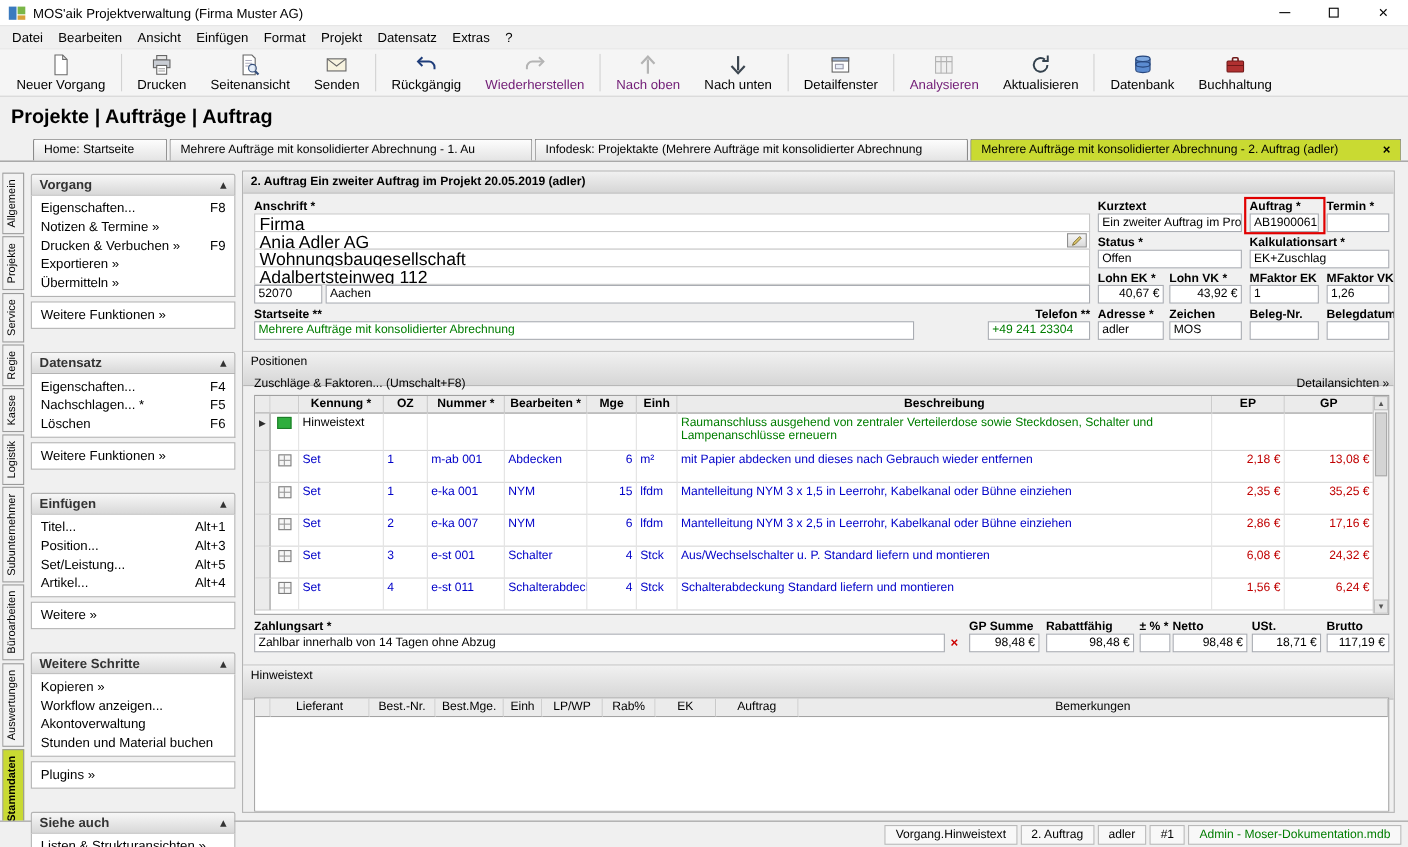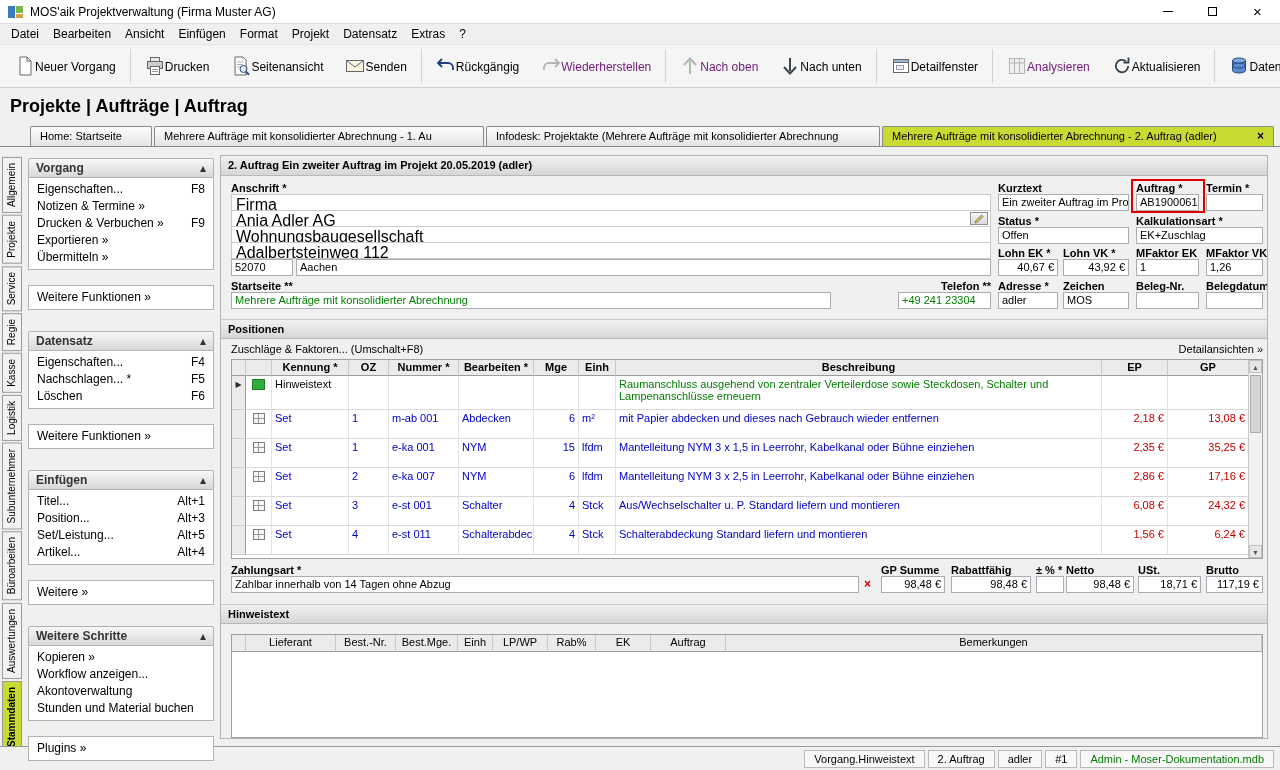--- a/index.html
+++ b/index.html
@@ -18,21 +18,21 @@
 .win-btn{width:45px;height:100%;display:flex;align-items:center;justify-content:center;font-size:15px}
 .glyph-min{display:block;width:10px;height:1px;background:#000}
 .glyph-max{display:block;width:9px;height:9px;border:1px solid #000}
 
 
 .menubar{height:21px;background:#f0f0f0;display:flex;align-items:center;padding-left:4px;border-bottom:1px solid #e6e6e6}
 .menu-item{padding:0 7px;line-height:21px;white-space:nowrap}
 
 
 .toolbar{height:43px;background:#f5f5f5;display:flex;align-items:center;border-bottom:1px solid #cfcfcf;padding:0 4px}
-.tbtn{display:flex;align-items:center;justify-content:center;padding:1px 11px;height:54px}
+.tbtn{display:flex;flex-direction:column;align-items:center;justify-content:center;padding:1px 11px;height:54px}
 .tbtn .tlabel{font-size:12px;margin-top:1px;white-space:nowrap}
 .tbtn.disabled .tlabel{color:#701a75}
 .ticon{height:20px;display:flex;align-items:center;justify-content:center}
 .tsep{width:1px;height:34px;background:#d2d2d2;margin:0 3px;flex:0 0 auto}
 
 
 .breadcrumb{height:37px;display:flex;align-items:center;padding-left:10px;font-size:18px;font-weight:bold;background:#f0f0f0}
 
 
 .tabrow{height:22px;display:flex;align-items:center;padding-left:30px;border-bottom:1px solid #8a8a8a;background:#f0f0f0}
@@ -45,34 +45,34 @@
 .content{height:599px;display:flex;padding:8px 12px 0 2px}
 .vtabs{width:24px;display:flex;flex-direction:column;gap:2px;padding-top:2px;overflow:hidden;flex:0 0 auto}
 .vtab{writing-mode:vertical-rl;transform:rotate(180deg);width:20px;padding:5px 3px;font-size:10px;background:#f2f2f2;border:1px solid #9a9a9a;text-align:center;white-space:nowrap}
 .vtab.active{background:#c9da32;font-weight:bold}
 
 
 .sidebar{width:186px;margin:3px 6px 0 2px;flex:0 0 auto}
 .side-section{margin-bottom:21px}
 .side-header{height:20px;background:linear-gradient(#f7f7f7,#d8d8d8);border:1px solid #b3b3b3;border-radius:2px 2px 0 0;display:flex;align-items:center;justify-content:space-between;padding:0 7px;font-weight:bold;color:#333;font-size:12px}
 .side-box{background:#fff;border:1px solid #b3b3b3;border-top:none;padding:3px 0}
-.side-box.extra{border-top:1px solid #b3b3b3;margin-top:15px}
+.side-box.extra{border-top:1px solid #b3b3b3;margin-top:4px}
 .side-item{height:17px;line-height:17px;padding:0 8px;display:flex;justify-content:space-between;white-space:nowrap;overflow:hidden;font-size:12px}
 .side-item .hotkey{color:#000;padding-left:6px}
 
 
 .main{position:relative;flex:1;height:584px;background:#f0f0f0;border:1px solid #b3b3b3;overflow:hidden}
 .doc-header{position:absolute;left:0;top:0;width:100%;height:20px;background:linear-gradient(#f1f1f1,#d6d6d6);border-bottom:1px solid #b8b8b8;font-weight:bold;font-size:11px;line-height:19px;padding:0 7px;white-space:nowrap;overflow:hidden}
 .flabel{position:absolute;font-size:11px;font-weight:bold;white-space:nowrap}
 .ffield{position:absolute;height:17px;border:1px solid #a9acb2;background:#fff;font-size:11px;padding:1px 3px;white-space:nowrap;overflow:hidden}
 .ffield.money{text-align:right}
 .green{color:#007d00}
 .addr-line{position:absolute;left:10px;width:760px;height:17px;border:1px solid #c9c9c9;background:#fff;font-size:16px;padding:1px 4px;white-space:nowrap;overflow:hidden}
 .addr-btn{position:absolute;width:18px;height:13px;right:2px;top:1px;border:1px solid #8f8f8f;background:linear-gradient(#f7f7f7,#dadada);display:flex;align-items:center;justify-content:center}
-.sec-bar{position:absolute;left:0;width:100%;height:20px;background:linear-gradient(#f1f1f1,#d6d6d6);border-top:1px solid #c9c9c9;border-bottom:1px solid #b8b8b8;font-weight:bold;font-size:11px;line-height:19px;padding:0 7px}
+.sec-bar{position:absolute;left:0;width:100%;height:32px;background:linear-gradient(#f1f1f1,#d6d6d6);border-top:1px solid #c9c9c9;border-bottom:1px solid #b8b8b8;font-weight:normal;font-size:11px;line-height:19px;padding:0 7px}
 .link{position:absolute;font-size:11px;white-space:nowrap}
 .red-box{position:absolute;left:910px;top:23px;width:74px;height:34px;border:2px solid #e00000;z-index:9;pointer-events:none}
 
 
 .ptable{position:absolute;left:10px;top:203px;width:1032px;height:200px;border:1px solid #a0a0a0;background:#fff;overflow:hidden}
 .pgrid{display:grid;width:1017px;grid-template-columns:14px 26px 77px 40px 70px 75px 45px 37px 486px 66px 81px;grid-template-rows:16px 34px 29px 29px 29px 29px 29px}
 .pgrid .h{background:#ebebeb;border-right:1px solid #c9c9c9;border-bottom:1px solid #9c9c9c;font-weight:bold;font-size:11px;text-align:center;padding:1px 2px;white-space:nowrap;overflow:hidden}
 .pgrid .c{border-right:1px solid #e3e3e3;border-bottom:1px solid #d8d8d8;font-size:11px;padding:2px 3px;color:#0000c8;overflow:hidden;line-height:12px}
 .pgrid .sel{background:#ebebeb;border-right:1px solid #9c9c9c;border-bottom:1px solid #d0d0d0;color:#2c2c2c;font-size:8px;text-align:center;padding-top:4px}
 .pgrid .ic{border-right:1px solid #e3e3e3;border-bottom:1px solid #d8d8d8;display:flex;align-items:flex-start;justify-content:center;padding-top:3px}

